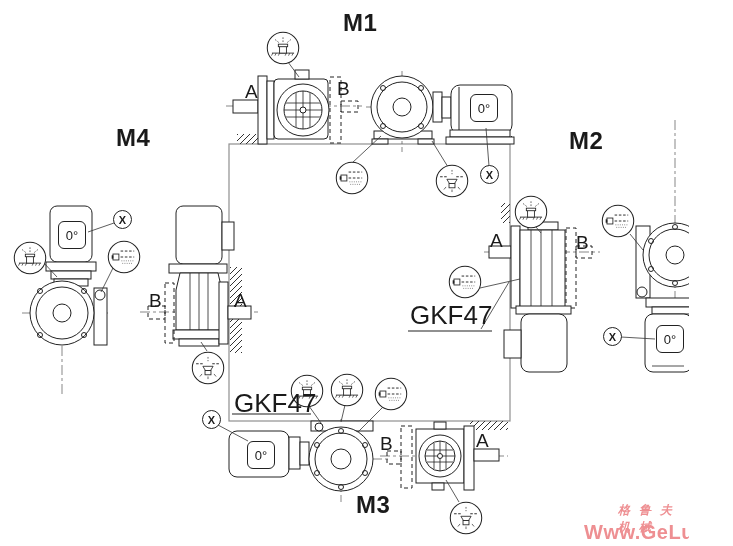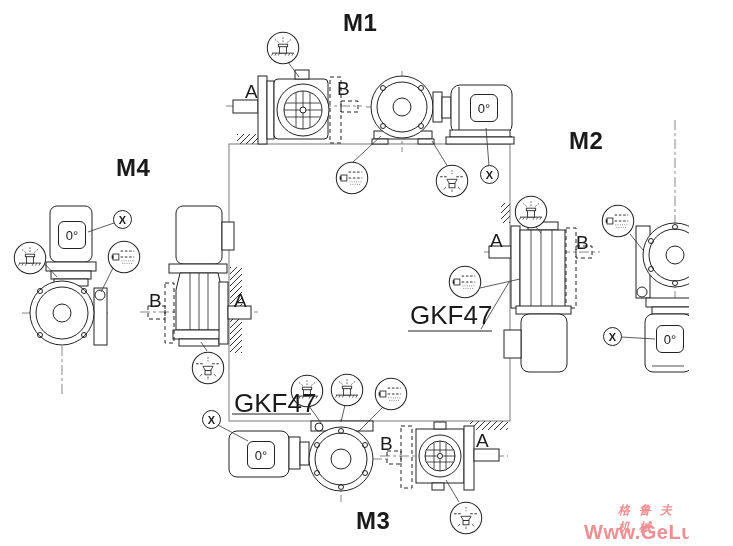--- a/index.html
+++ b/index.html
@@ -287,22 +287,22 @@
     <line x1="459" y1="502" x2="446" y2="480"></line>
   </g>
   <use href="#sym-breather" x="290" y="374" width="34" height="34"></use>
   <use href="#sym-breather" x="330" y="373" width="34" height="34"></use>
   <use href="#sym-oil-level" x="374" y="377" width="34" height="34"></use>
   <use href="#sym-drain" x="449" y="501" width="34" height="34"></use>
 </svg>
 
 <span class="lbl mlabel" style="left:343px;top:11px;">M1</span>
 <span class="lbl mlabel" style="left:569px;top:129px;">M2</span>
-<span class="lbl mlabel" style="left:356px;top:509px;">M3</span>
-<span class="lbl mlabel" style="left:116px;top:156px;">M4</span>
+<span class="lbl mlabel" style="left:356px;top:493px;">M3</span>
+<span class="lbl mlabel" style="left:116px;top:126px;">M4</span>
 
 <span class="lbl shaft" style="left:245px;top:82px;">A</span>
 <span class="lbl shaft" style="left:337px;top:79px;">B</span>
 <span class="lbl shaft" style="left:490px;top:231px;">A</span>
 <span class="lbl shaft" style="left:576px;top:233px;">B</span>
 <span class="lbl shaft" style="left:476px;top:431px;">A</span>
 <span class="lbl shaft" style="left:380px;top:434px;">B</span>
 <span class="lbl shaft" style="left:234px;top:291px;">A</span>
 <span class="lbl shaft" style="left:149px;top:291px;">B</span>
 

